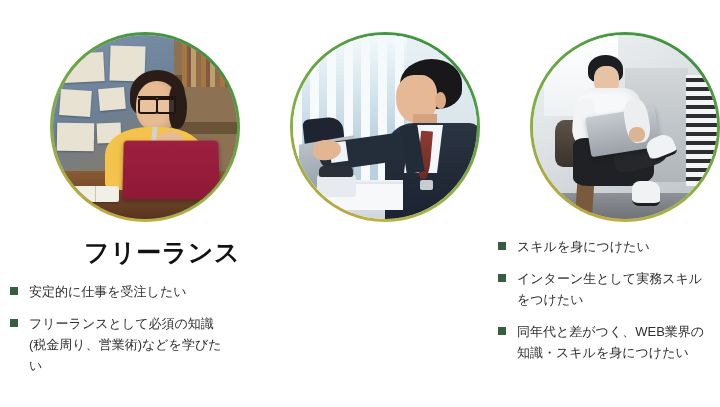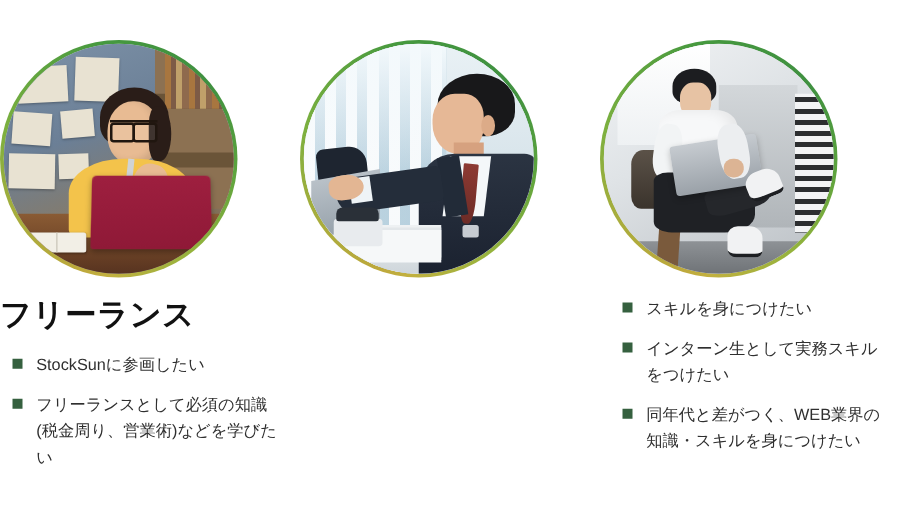--- a/index.html
+++ b/index.html
@@ -29,21 +29,21 @@
     padding: 0;
   }
 
   .column {
     position: relative;
     width: 240px;
     height: 407px;
     box-sizing: border-box;
     display: flex;
     flex-direction: column;
-    align-items: flex-start;
+    align-items: flex-end;
   }
 
   
   .photo-ring {
     position: relative;
     width: 190px;
     height: 190px;
     margin-top: 32px;
     border-radius: 50%;
     padding: 3px;
@@ -588,21 +588,21 @@
           <div class="s1-laptop"></div>
         </div>
       </div>
     </div>
 
     <div class="col-title">フリーランス</div>
 
     <ul class="bullet-list">
       <li class="bullet-item">
         <span class="bullet-marker"></span>
-        <span>StockSunに参画したい</span>
+        <span>安定的に仕事を受注したい</span>
       </li>
       <li class="bullet-item">
         <span class="bullet-marker"></span>
         <span>フリーランスとして必須の知識(税金周り、営業術)などを学びたい</span>
       </li>
     </ul>
   </div>
 
   <div class="column col-2">
 

